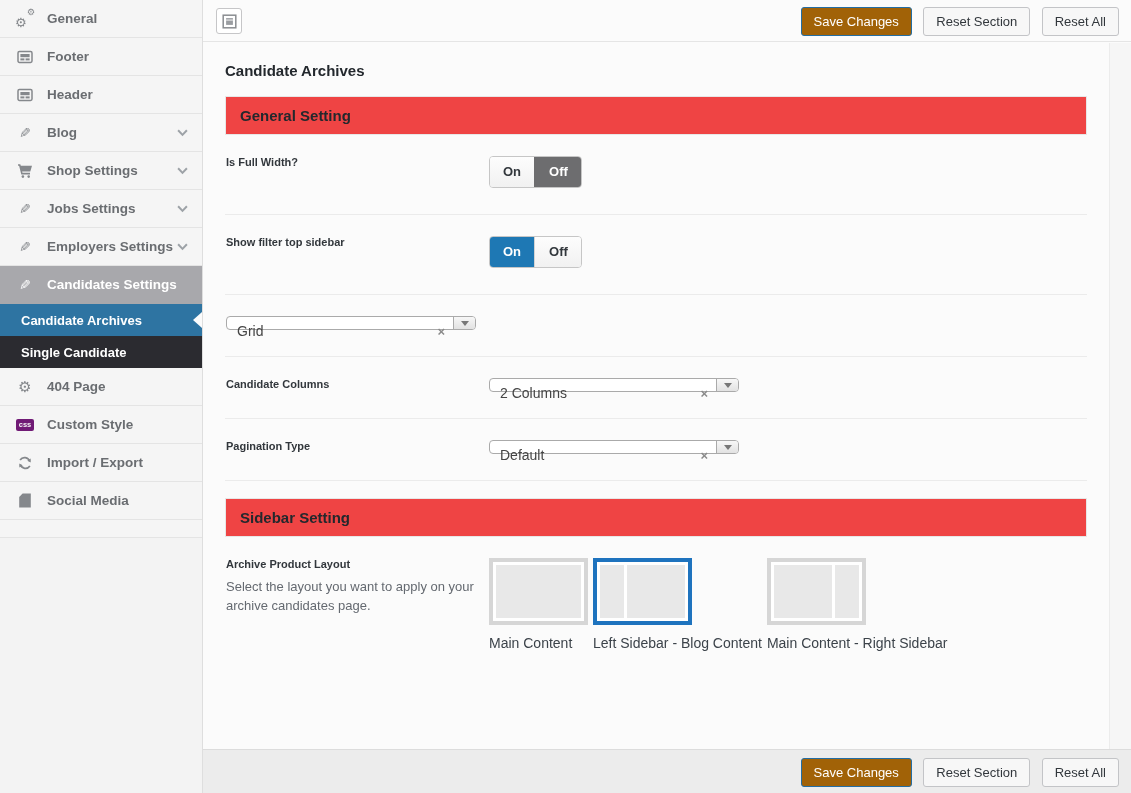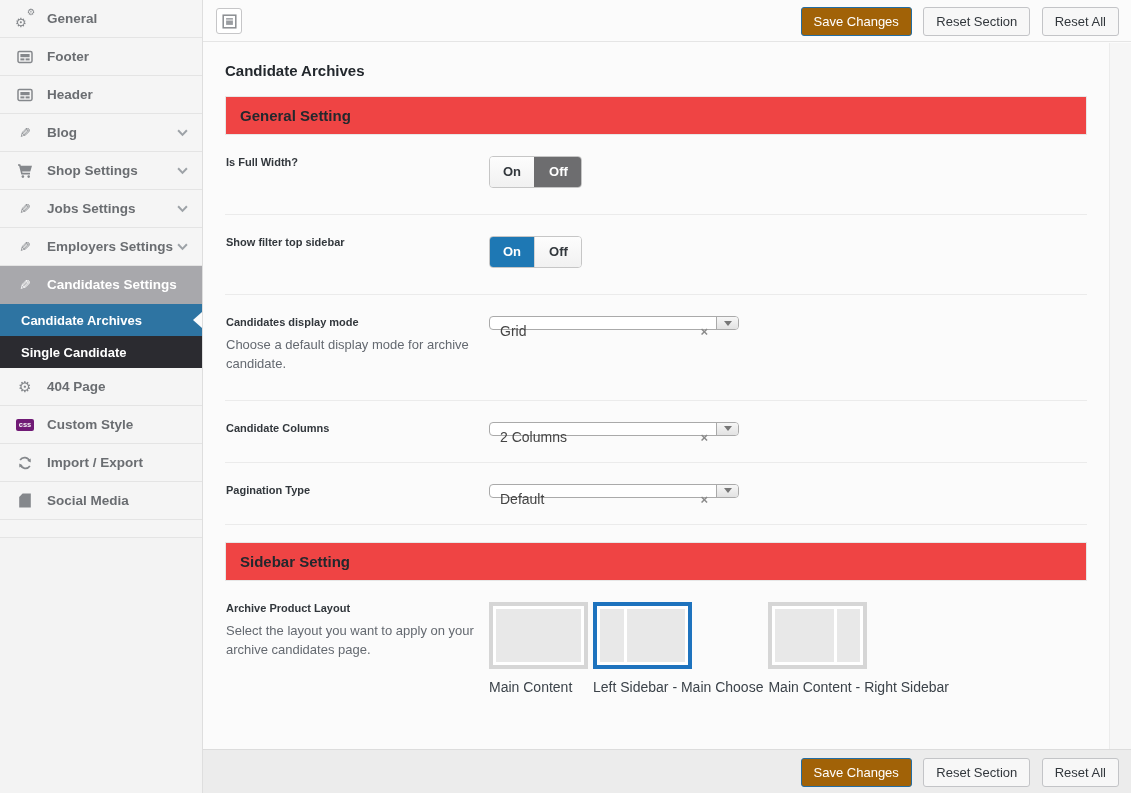--- a/index.html
+++ b/index.html
@@ -287,24 +287,20 @@
         </div>
         <div class="col-ctrl">
           <div class="toggle">
             <span class="tbtn sel-blue">On</span>
             <span class="tbtn">Off</span>
           </div>
         </div>
       </div>
 
       <div class="row">
-        <div class="col-label">
-          <div class="f-label">Candidates display mode</div>
-          <div class="f-desc">Choose a default display mode for archive candidate.</div>
-        </div>
         <div class="col-ctrl">
           <div class="sel">
             <span>Grid</span>
             <span class="clear">×</span>
             <span class="arrowbox">
                 <span class="tri"></span>
               </span>
           </div>
         </div>
       </div>
@@ -354,21 +350,21 @@
                 <div class="pane"></div>
               </div>
               <span class="lay-label">Main Content</span>
             </div>
 
             <div class="lay-opt">
               <div class="thumb selected">
                 <div class="pane narrow"></div>
                 <div class="pane"></div>
               </div>
-              <span class="lay-label">Left Sidebar - Main Choose</span>
+              <span class="lay-label">Left Sidebar - Blog Content</span>
             </div>
 
             <div class="lay-opt">
               <div class="thumb">
                 <div class="pane"></div>
                 <div class="pane narrow"></div>
               </div>
               <span class="lay-label">Main Content - Right Sidebar</span>
             </div>
 

